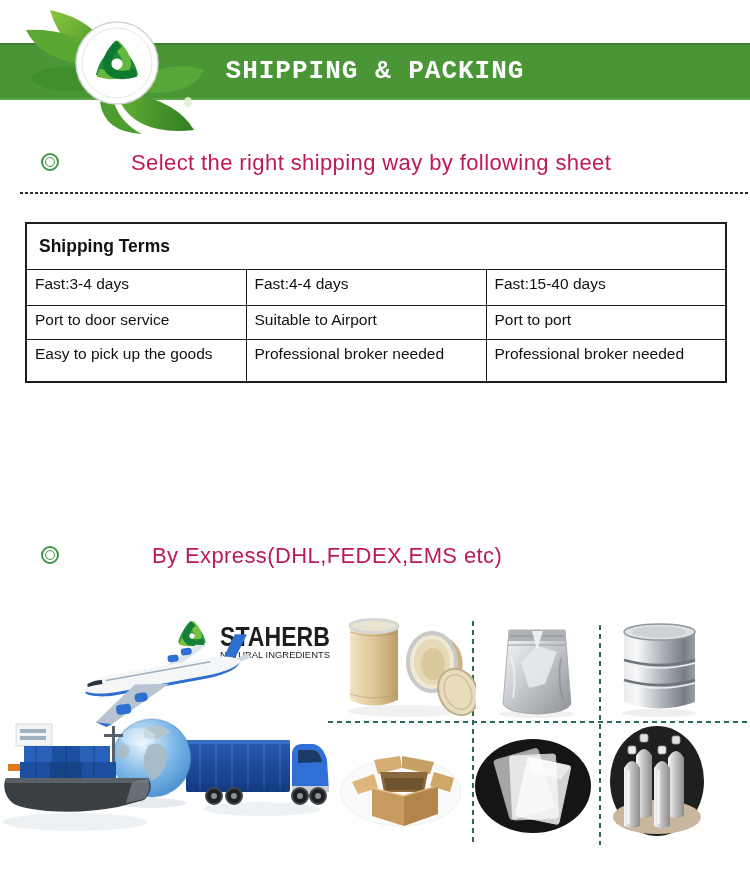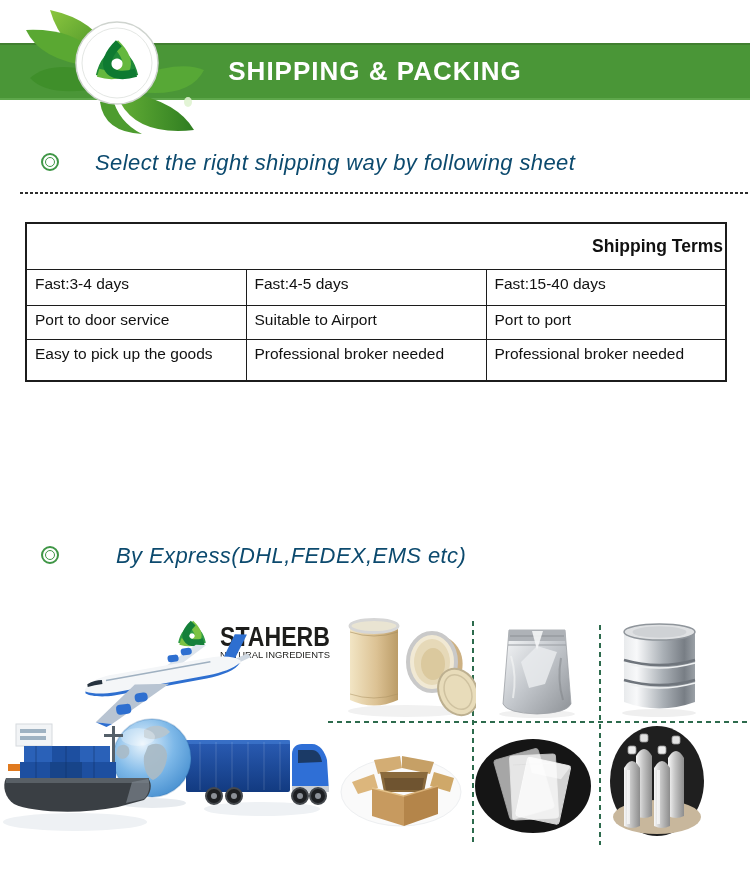--- a/index.html
+++ b/index.html
@@ -2,42 +2,42 @@
 <html><head>
 <meta charset="utf-8">
 <style>
   * { margin:0; padding:0; box-sizing:border-box; }
   html,body { background:#fff; }
   #page { position:relative; width:750px; height:880px; background:#fff; overflow:hidden;
           font-family:"Liberation Sans", sans-serif; color:#222; }
 
   
   .band { position:absolute; left:0; top:43px; width:750px; height:57px; background:#4a9637;
-          box-shadow: inset 0 2px 0 #417f30, inset 0 -2px 0 #5ea74b; }
+          box-shadow: inset 0 2px 0 #417f30, inset 0 -2px 0 #5ea74b; font-family: Liberation Mono, monospace; }
   .band-title { width:100%; text-align:center; line-height:57px; color:#ffffff;
                 font-weight:bold; font-size:26px; letter-spacing:1px; }
   .logo-cluster { position:absolute; left:10px; top:0; z-index:2; }
 
   
   .bullet { position:absolute; width:18px; height:18px; border:2px solid #3f9646; border-radius:50%;
             display:flex; align-items:center; justify-content:center; }
   .bullet::after { content:""; width:8px; height:8px; border:1.5px solid #3f9646; border-radius:50%; }
   .b1 { left:41px; top:153px; }
   .b2 { left:41px; top:546px; }
-  .heading { position:absolute; font-style:italic; font-size:22px; color:#0c4a6e; letter-spacing:0.4px; }
+  .heading { position:absolute; font-size:22px; color:#be185d; letter-spacing:0.4px;margin-left:36px; }
   .h1 { left:95px; top:150px; }
   .h2 { left:116px; top:543px; }
   .dotted { position:absolute; left:20px; top:192px; width:730px; height:2px;
             background:repeating-linear-gradient(to right, #2e2e2e 0 3px, transparent 3px 5px); }
 
   
   .ship-table { position:absolute; left:25px; top:222px; width:700px; border-collapse:collapse;
                 table-layout:fixed; border:2px solid #1c1c1c; font-size:15.5px; color:#111; }
   .ship-table td { border:1px solid #1c1c1c; vertical-align:top; padding:5px 8px 0 8px; overflow:hidden; white-space:nowrap; }
-  .ship-table td.ttl { text-align:right; vertical-align:middle; font-weight:bold; font-size:17.5px; padding:2px; }
+  .ship-table td.ttl { text-align:left; vertical-align:middle; font-weight:bold; font-size:17.5px; padding:12px; }
   .r0{height:46px} .r1{height:36px} .r2{height:38px} .r3{height:36px} .r4{height:42px} .r5{height:34px} .r6{height:42px}
 
   
   .composite { position:absolute; left:0; top:606px; }
   .gline { position:absolute; background:transparent; }
   .v1 { left:472px; top:621px; width:2px; height:224px;
         background:repeating-linear-gradient(to bottom, #2d6b4d 0 5px, transparent 5px 9px); }
   .v2 { left:599px; top:625px; width:2px; height:220px;
         background:repeating-linear-gradient(to bottom, #2d6b4d 0 5px, transparent 5px 9px); }
   .hz { left:328px; top:721px; width:422px; height:2px;
@@ -95,21 +95,21 @@
         <col style="width:220px">
         <col style="width:240px">
         <col style="width:240px">
       </colgroup>
     <tbody>
       <tr class="r0">
         <td colspan="3" class="ttl">Shipping Terms</td>
       </tr>
       <tr class="r3">
         <td>Fast:3-4 days</td>
-        <td>Fast:4-5 days</td>
+        <td>Fast:4-4 days</td>
         <td>Fast:15-40 days</td>
       </tr>
       <tr class="r5">
         <td>Port to door service</td>
         <td>Suitable to Airport</td>
         <td>Port to port</td>
       </tr>
       <tr class="r6">
         <td>Easy to pick up the goods</td>
         <td>Professional broker needed</td>

